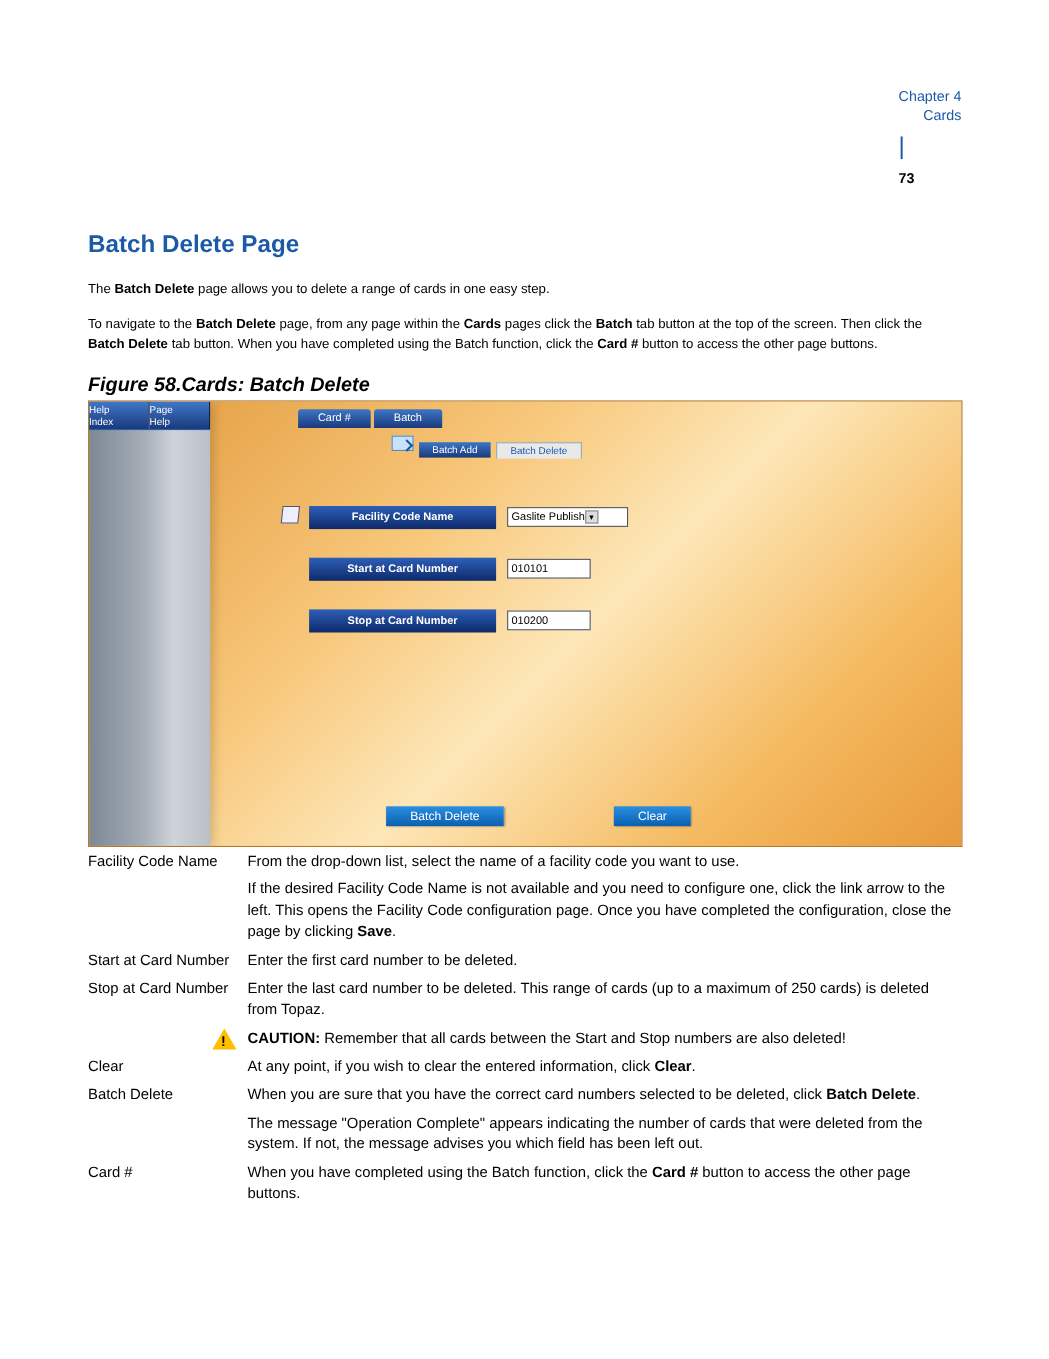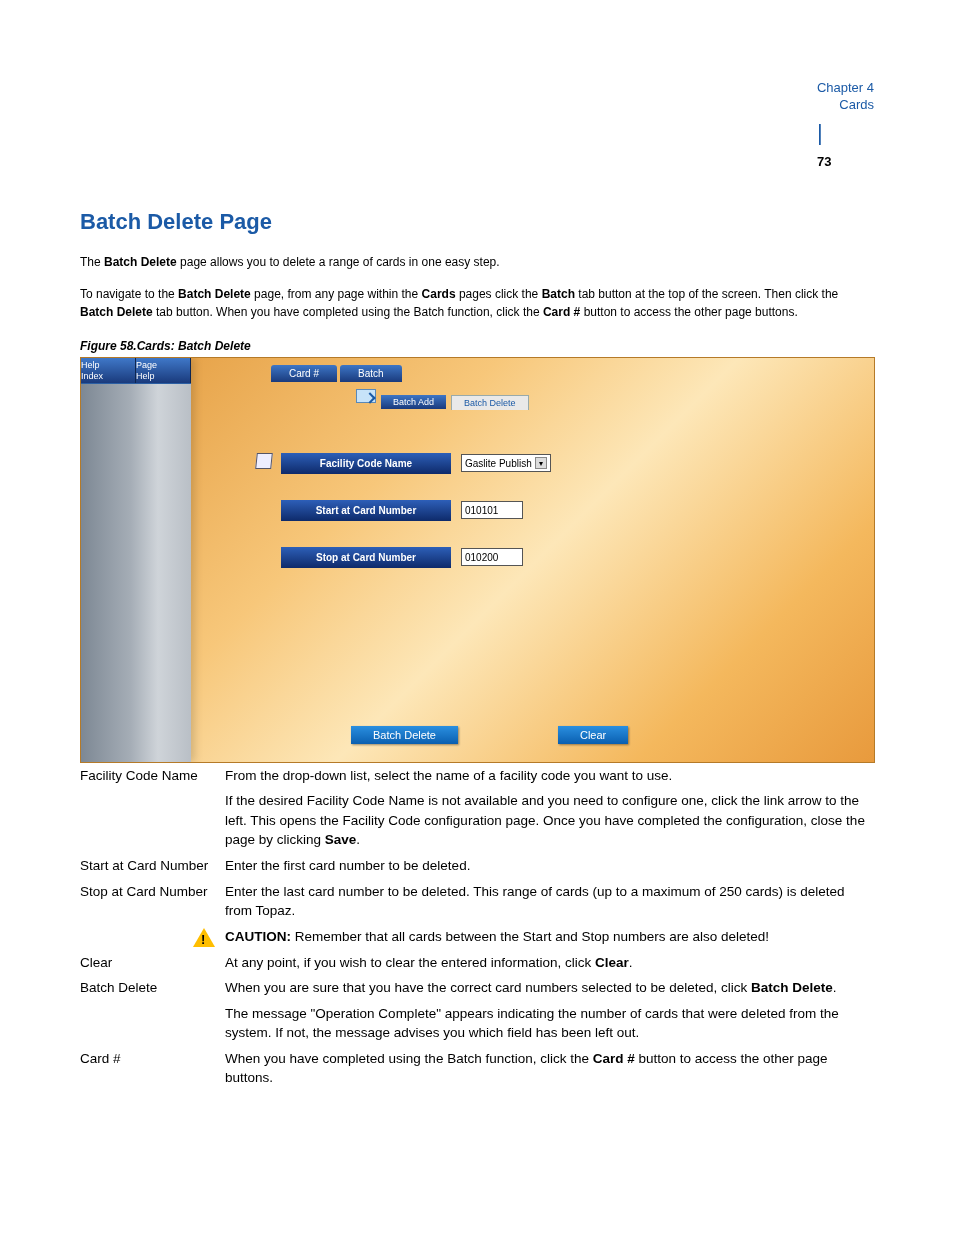--- a/index.html
+++ b/index.html
@@ -50,21 +50,21 @@
   }
   .intro {
     font-size: 12px;
     line-height: 1.5;
     margin: 0 0 14px 0;
   }
   .intro b { font-weight: bold; }
   .figure-caption {
     font-style: italic;
     font-weight: bold;
-    font-size: 12px;
+    font-size: 18px;
     margin: 18px 0 4px 0;
   }
 
   
   .shot {
     width: 795px;
     height: 406px;
     position: relative;
     background: linear-gradient(135deg, #e2983a 0%, #f7c77a 35%, #fde7b8 55%, #f4b85d 80%, #e89a3d 100%);
     overflow: hidden;
@@ -123,26 +123,26 @@
     width:170px; margin-left:25px;
     background: linear-gradient(#2d5fb8,#0e2a6a);
     color:#fff; font-size:10px; font-weight:bold; text-align:center;
     padding:5px 4px;
   }
   .field {
     margin-left:10px; height:18px;
     background:#fff; border:1px solid #555; font-size:10px; padding:1px 3px;
     font-family:Arial;
   }
-  .field.select { width:90px; display:flex; align-items:center; justify-content:space-between; }
+  .field.select { width:110px; display:flex; align-items:center; }
   .field.select .arrow {
     width:12px; height:12px; background:#ddd; border:1px solid #888;
     display:flex; align-items:center; justify-content:center; font-size:8px;
   }
-  .field.text { width:62px; }
+  .field.text { width:76px; }
 
   .bottom-buttons {
     position:absolute; left:270px; bottom:18px; display:flex; gap:100px;
   }
   .act-btn {
     background: linear-gradient(#2a8fe0,#0a5fb0);
     color:#fff; font-size:11px; padding:3px 22px;
     box-shadow:1px 1px 2px rgba(0,0,0,0.4);
   }
 

